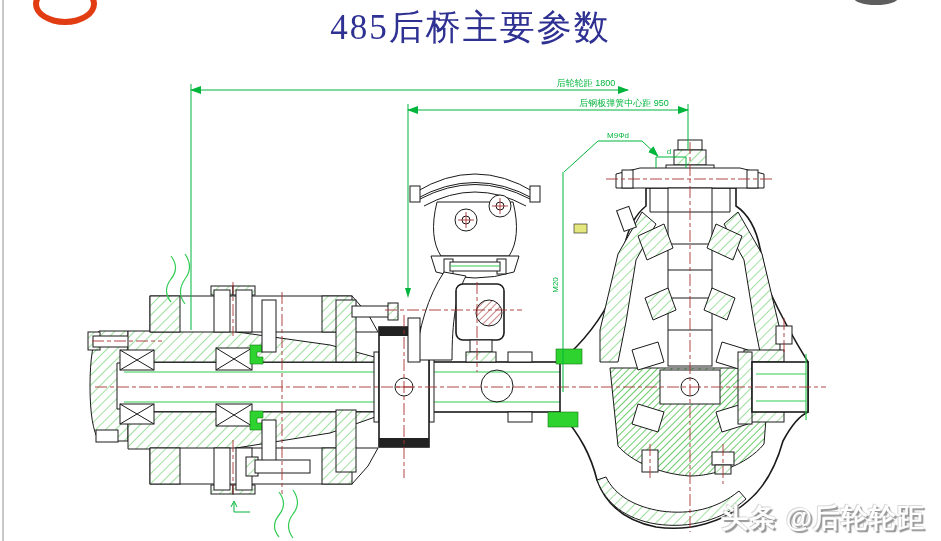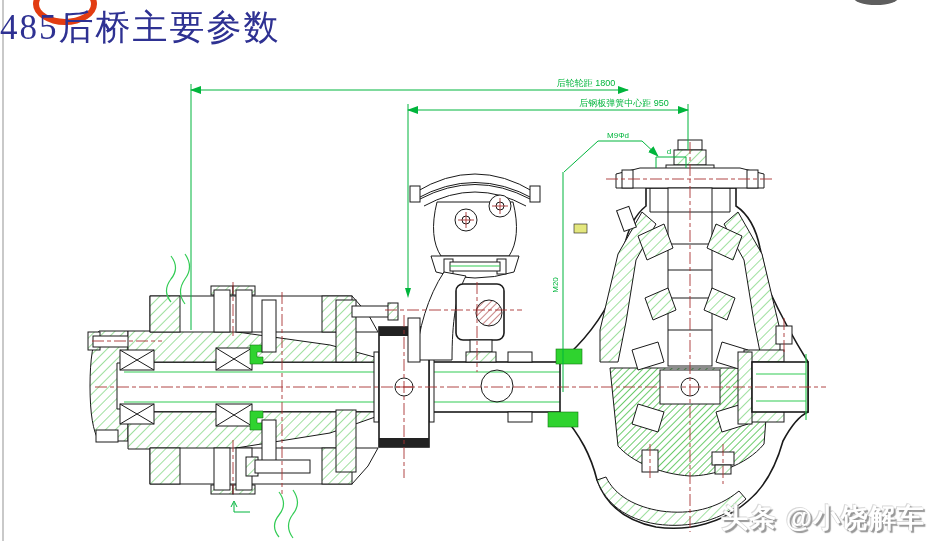--- a/index.html
+++ b/index.html
@@ -10,21 +10,21 @@
   .left-edge{position:absolute;left:2px;top:0;width:2px;height:541px;background:#c9c9c9;}
   .logo-oval{
     position:absolute;left:33px;top:-17px;width:52px;height:30px;
     border:6px solid #e23c12;border-radius:50%;background:#fff;
   }
   .gray-oval{
     position:absolute;left:853px;top:-11px;width:46px;height:16px;
     border-radius:50%;background:#5e5e5e;
   }
   .page-title{
-    position:absolute;left:0;top:4px;width:941px;
+    position:absolute;left:0;top:4px;width:941px;text-align:center;
     font-family:"Liberation Serif",serif;font-size:35px;color:#2e3192;
     letter-spacing:2px;
   }
   .watermark{
     position:absolute;right:16px;top:500px;
     font-size:27px;font-weight:700;color:#ffffff;
     text-shadow:2px 2px 1px #979797,-1px -1px 0 #d8d8d8,0 0 1px #aaaaaa;
     letter-spacing:1px;
   }
   svg{position:absolute;left:0;top:0;}
@@ -262,13 +262,13 @@
     <line x1="642" y1="141" x2="658" y2="156" class="gl" marker-end="url(#ga)"></line>
     <line x1="598" y1="141" x2="564" y2="172" class="gl"></line>
     <line x1="563" y1="172" x2="563" y2="392" class="gl"></line>
     <text x="558" y="285" class="gts" transform="rotate(-90 558 285)" text-anchor="middle">M20</text>
     <path d="M656,157 L686,157 M656,157 L656,168 M686,157 L686,168" class="gl"></path>
     <text x="669" y="154" text-anchor="middle" class="gts">d</text>
     <path d="M250,512 L234,512 L234,503 M231,507 L234,501 L237,507" class="gl"></path>
   </g>
 </svg>
 
-<div class="watermark">头条 @小饶解车</div>
+<div class="watermark">头条 @后轮轮距</div>
 
 </body></html>

